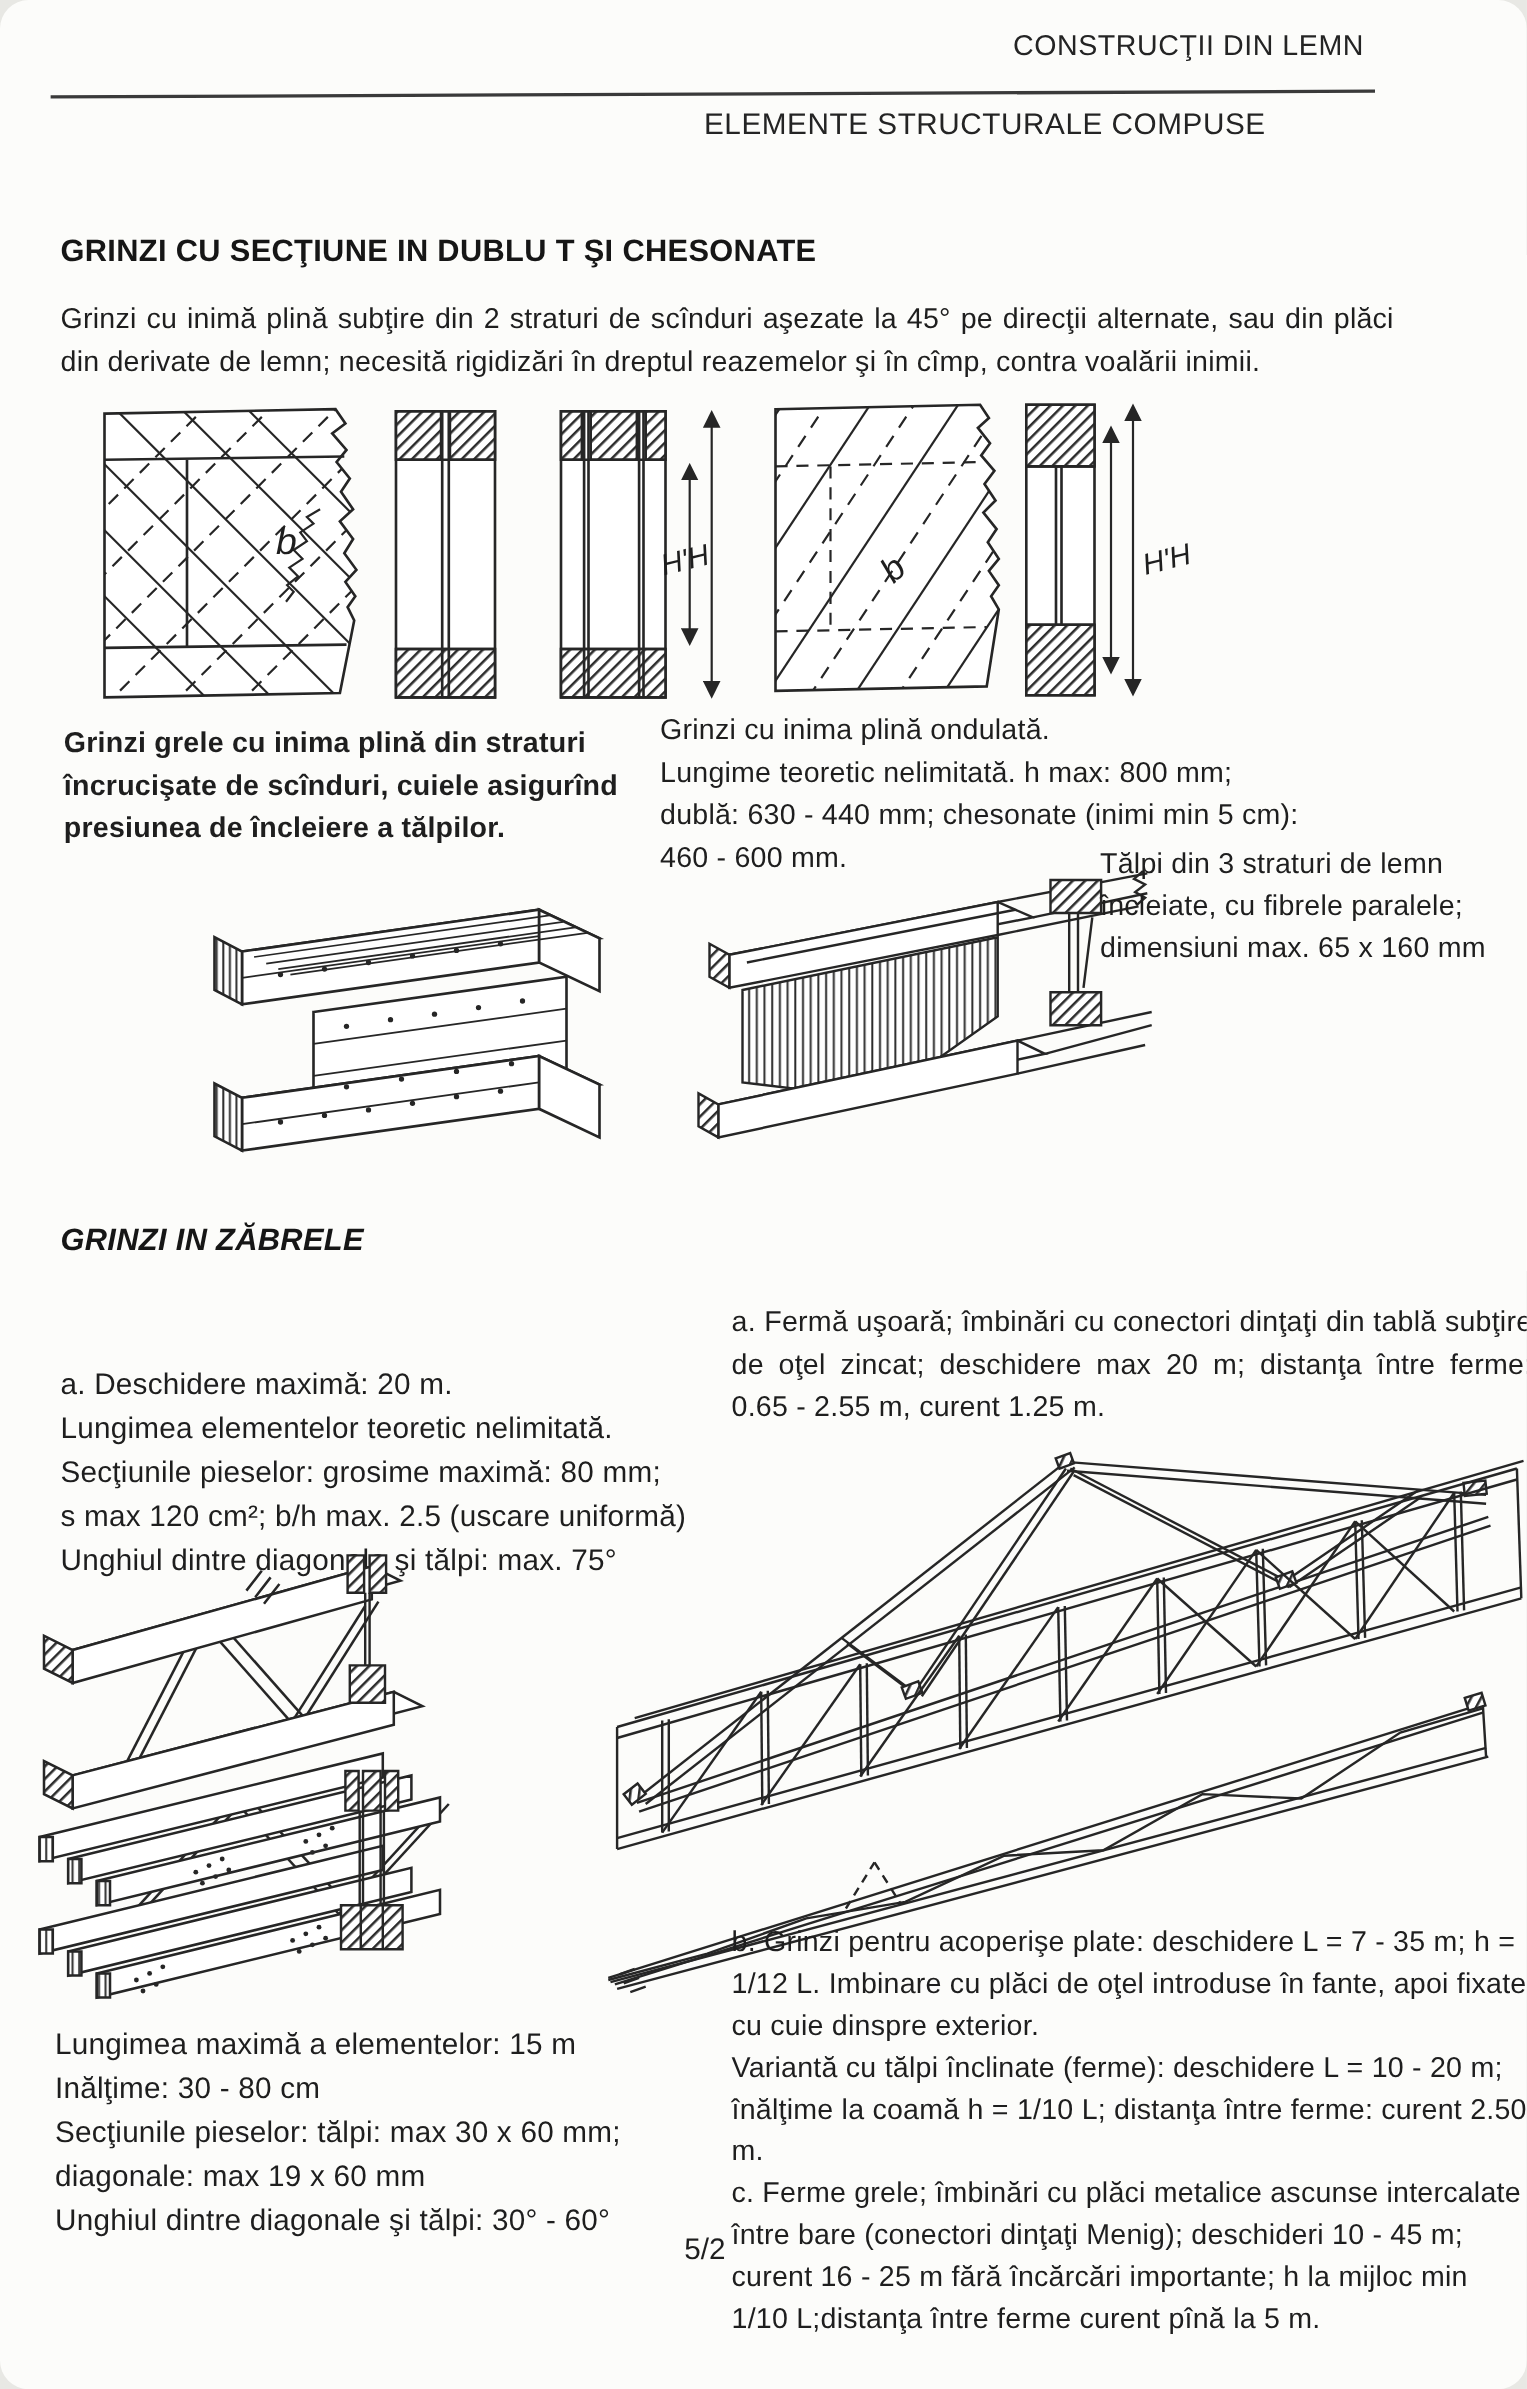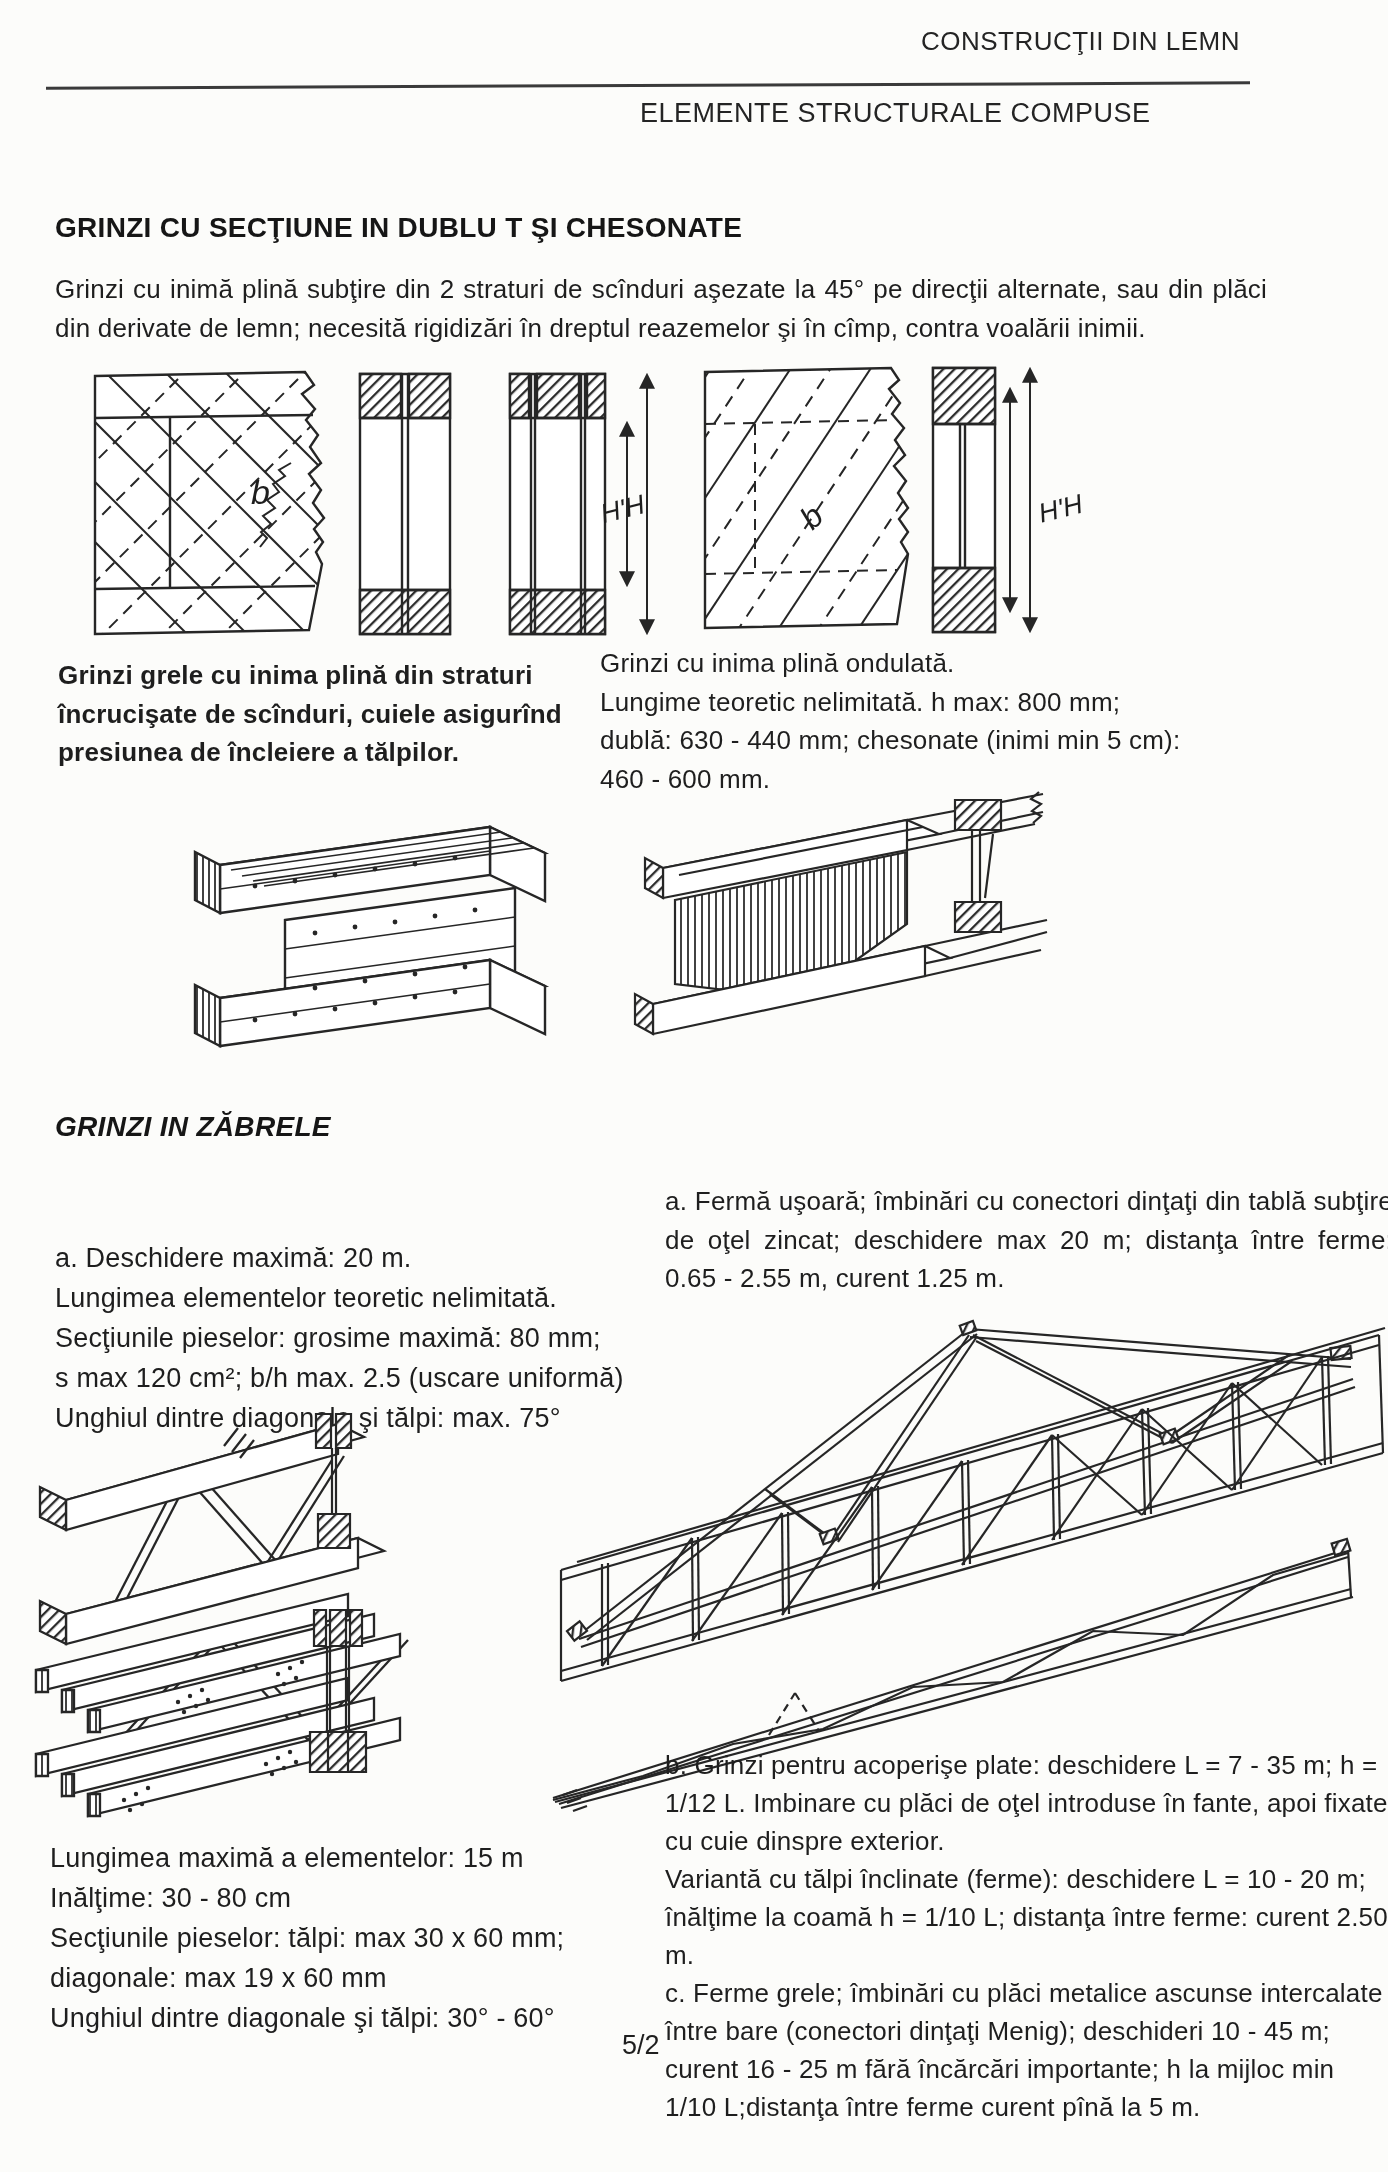--- a/index.html
+++ b/index.html
@@ -1,17 +1,17 @@
 <!DOCTYPE html>
 <html><head>
 <meta charset="utf-8">
 <style>
   html,body{margin:0;padding:0;background:#e8e8e4;}
   #page{position:relative;width:1388px;height:2172px;background:#fcfcfa;overflow:hidden;
-        font-family:"Liberation Sans","DejaVu Sans",sans-serif;color:#1e1e1e;}
+        font-family:"Liberation Sans","DejaVu Sans",sans-serif;color:#1e1e1e;border-radius:26px;}
   .abs{position:absolute;}
   .body{font-size:26px;line-height:38.5px;letter-spacing:0.2px;}
   .body-lh40{font-size:27px;line-height:40px;letter-spacing:0.2px;}
   .just{text-align:justify;}
   .hdr{font-size:26px;letter-spacing:0.5px;color:#242424;}
   .sec-title{font-size:28px;font-weight:bold;letter-spacing:0.3px;color:#161616;}
   .rule{background:#3a3a3a;height:3px;transform:rotate(-0.25deg);}
   .pgnum{font-size:27px;}
   svg{display:block;}
   svg line,svg path,svg polyline,svg polygon,svg rect{vector-effect:non-scaling-stroke;}
@@ -145,20 +145,25 @@
   <div class="abs body" style="left:58px;top:656px;font-weight:bold;">
     <div>Grinzi grele cu inima plină din straturi</div>
     <div>încrucişate de scînduri, cuiele asigurînd</div>
     <div>presiunea de încleiere a tălpilor.</div>
   </div>
   <div class="abs body" style="left:600px;top:644px;">
     <div>Grinzi cu inima plină ondulată.</div>
     <div>Lungime teoretic nelimitată. h max: 800 mm;</div>
     <div>dublă: 630 - 440 mm; chesonate (inimi min 5 cm):</div>
     <div>460 - 600 mm.</div>
+  </div>
+  <div class="abs body" style="left:1000px;top:766px;line-height:38px;z-index:5;">
+    <div>Tălpi din 3 straturi de lemn</div>
+    <div>încleiate, cu fibrele paralele;</div>
+    <div>dimensiuni max. 65 x 160 mm</div>
   </div>
 
   <svg class="abs" style="left:165px;top:740px;" width="435" height="335" viewBox="0 0 435 335">
     <defs>
       <pattern id="vB" patternUnits="userSpaceOnUse" width="6" height="6">
         <rect width="6" height="6" fill="#ffffff"></rect>
           <line x1="2" y1="0" x2="2" y2="6" stroke="#2c2c2c" stroke-width="1.8"></line>
       </pattern>
     </defs>
     <g stroke="#262626" stroke-width="2.4" fill="#ffffff">

